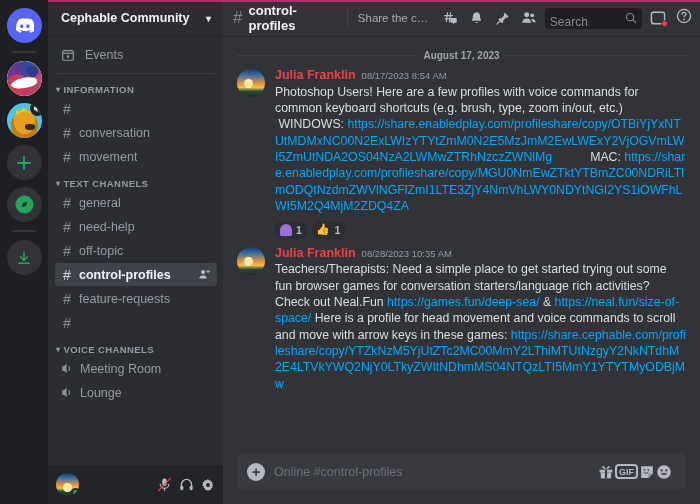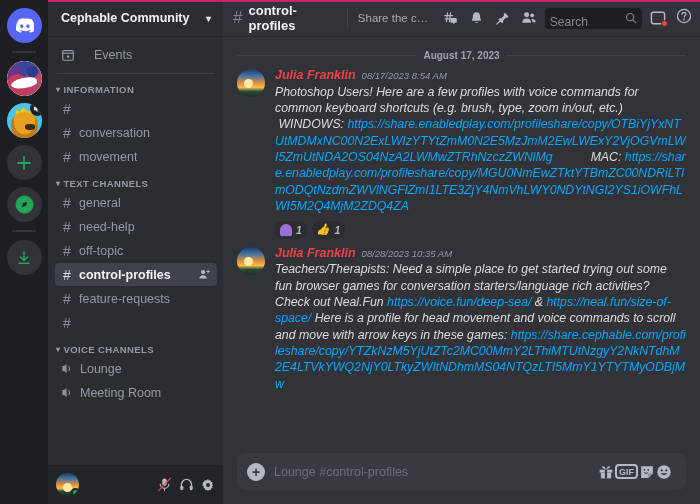--- a/index.html
+++ b/index.html
@@ -77,21 +77,21 @@
     display: flex; flex-direction: column;
   }
   .guild-header {
     height: 36px; flex: 0 0 36px; display: flex; align-items: center;
     padding: 0 12px 0 13px; color: #f2f3f5; font-weight: bold; font-size: 12.5px;
     box-shadow: 0 1px 0 rgba(0,0,0,.18); cursor: pointer; justify-content: space-between;
   }
   .guild-header .chev { font-size: 10px; color: #e4e5e8; }
   .channel-scroll { flex: 1 1 auto; overflow: hidden; padding-top: 6px; }
   .nav-row {
-    display:flex; align-items:center; gap:19px; height: 23px;
+    display:flex; align-items:center; gap:10px; height: 23px;
     margin: 1px 6px 1px 7px; padding: 0 6px; border-radius: 4px;
     color:#949ba4; font-size: 12.5px; cursor: pointer;
   }
   .nav-row svg { flex: 0 0 auto; }
   .divider { height:1px; background:#3a3c42; margin: 7px 9px 4px 9px; }
   .cat {
     display:flex; align-items:center; gap:3px;
     margin: 10px 0 2px 8px; color:#949ba4; font-size: 9.5px;
     font-weight: bold; letter-spacing: .4px; text-transform: uppercase; cursor: pointer;
   }
@@ -161,21 +161,21 @@
   .messages { flex:1 1 auto; overflow:hidden; position:relative; padding-bottom: 0;}
   .date-sep { display:flex; align-items:center; margin: 14px 14px 0 14px; }
   .date-sep .line { flex:1 1 auto; height:1px; background:#3f4147; }
   .date-sep .lbl {
     color:#a0a4aa; font-size:10px; font-weight:bold; padding: 0 6px; white-space:nowrap;
   }
   .msg { display:flex; padding: 8px 14px 0 14px; }
   .msg .avatar {
     width:28px; height:28px; border-radius:50%; flex:0 0 28px; margin-right:10px; overflow:hidden;
   }
-  .msg-body { flex:1 1 auto; min-width:0;font-style:italic; }
+  .msg-body { flex:1 1 auto; min-width:0; }
   .msg-head { display:flex; align-items:baseline; gap:6px; line-height:1.1; margin-bottom:1px;}
   .msg-author { color:#ed4245; font-size:12.5px; font-weight:bold; cursor:pointer;}
   .msg-ts { color:#949ba4; font-size:9.5px; }
   .msg-text { color:#dbdee1; font-size:12.3px; line-height:1.33; word-break:break-all; }
   .msg-text .sp { word-break:normal; }
   a.lnk { color:#00a8fc; text-decoration:none; cursor:pointer; }
   .gap { display:inline-block; width:38px; }
 
   .reactions { display:flex; gap:5px; margin-top:6px; }
   .reaction {
@@ -340,30 +340,30 @@
         <span class="cchev">▾</span>
         <span>VOICE CHANNELS</span>
       </div>
       <div class="ch">
         <span class="spk">
           <svg width="13" height="13" viewBox="0 0 14 14">
             <path d="M6 2 3.4 4.4H1.4v5.2h2L6 12z" fill="#8a8f98"></path>
             <path d="M8.4 4.8c.9 1.1.9 3.3 0 4.4" stroke="#8a8f98" stroke-width="1.1" fill="none" stroke-linecap="round"></path>
           </svg>
         </span>
-        <span class="ch-name">Lounge</span>
+        <span class="ch-name">Meeting Room</span>
       </div>
       <div class="ch">
         <span class="spk">
           <svg width="13" height="13" viewBox="0 0 14 14">
             <path d="M6 2 3.4 4.4H1.4v5.2h2L6 12z" fill="#8a8f98"></path>
             <path d="M8.4 4.8c.9 1.1.9 3.3 0 4.4" stroke="#8a8f98" stroke-width="1.1" fill="none" stroke-linecap="round"></path>
           </svg>
         </span>
-        <span class="ch-name">Meeting Room</span>
+        <span class="ch-name">Lounge</span>
       </div>
     </div>
 
     <div class="user-panel">
       <div class="avatar-sm">
         <div class="sunset"></div>
         <div class="status-dot"></div>
       </div>
       <div class="user-actions">
         <span class="ua">
@@ -491,34 +491,34 @@
         <div class="avatar">
           <div class="sunset"></div>
         </div>
         <div class="msg-body">
           <div class="msg-head">
             <span class="msg-author">Julia Franklin</span>
             <span class="msg-ts">08/28/2023 10:35 AM</span>
           </div>
           <div class="msg-text">
             <span class="sp">Teachers/Therapists: Need a simple place to get started trying out some fun browser games for conversation starters/language rich activities? Check out Neal.Fun</span>
-            <a class="lnk sp">https://voice.fun/deep-sea/</a>
+            <a class="lnk sp">https://games.fun/deep-sea/</a>
             <span class="sp">&amp;</span>
             <a class="lnk sp">https://neal.fun/size-of-space/</a>
             <span class="sp">Here is a profile for head movement and voice commands to scroll and move with arrow keys in these games:</span>
             <a class="lnk">https://share.cephable.com/profileshare/copy/YTZkNzM5YjUtZTc2MC00MmY2LThiMTUtNzgyY2NkNTdhM2E4LTVkYWQ2NjY0LTkyZWItNDhmMS04NTQzLTI5MmY1YTYTMyODBjMw</a>
           </div>
         </div>
       </div>
     </div>
 
     <div class="composer-wrap">
       <div class="composer">
         <span class="plus-btn">+</span>
-        <span class="composer-input" title="Message #control-profiles">Lounge #control-profiles</span>
+        <span class="composer-input" title="Message #control-profiles">Online #control-profiles</span>
         <span class="composer-icons">
           <span class="ci">
             <svg width="16" height="16" viewBox="0 0 18 18">
               <rect x="1.8" y="6.4" width="14.4" height="3.2" fill="#b5bac1"></rect>
               <rect x="3.2" y="9.6" width="11.6" height="6.6" fill="#b5bac1"></rect>
               <rect x="7.8" y="6.4" width="2.4" height="9.8" fill="#383a40"></rect>
               <path d="M9 6.2C7.8 3.4 6.4 2 5.1 2.6c-1.2.6-.6 2.4 3.9 3.6zM9 6.2c1.2-2.8 2.6-4.2 3.9-3.6 1.2.6.6 2.4-3.9 3.6z" fill="#b5bac1"></path>
             </svg>
           </span>
           <span class="gif-badge">GIF</span>

